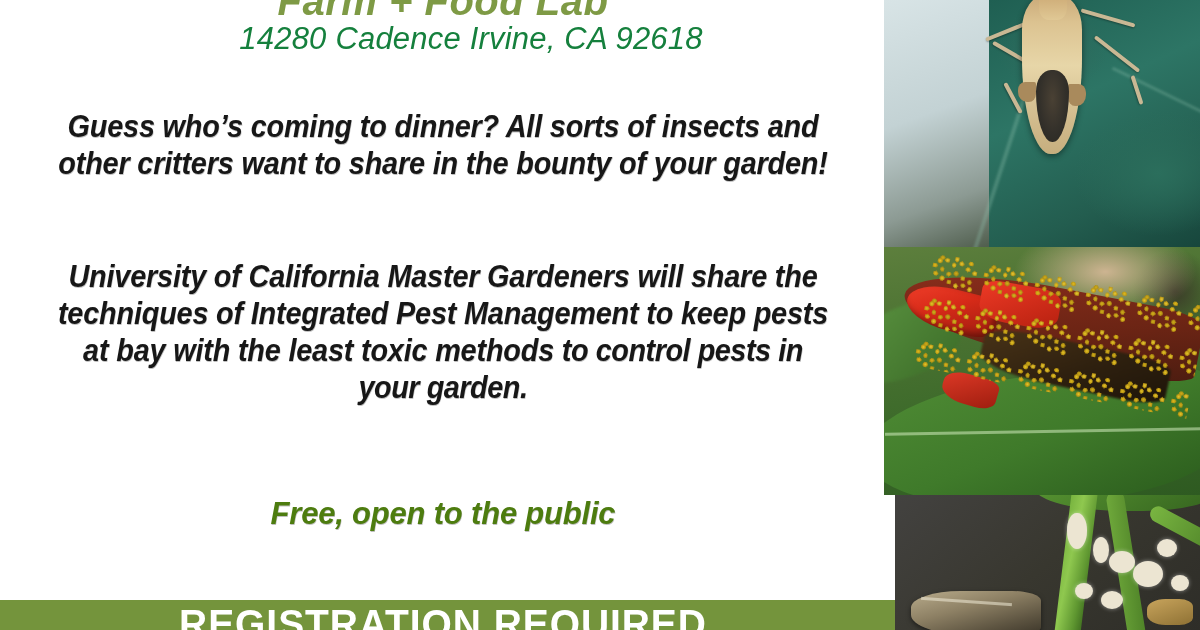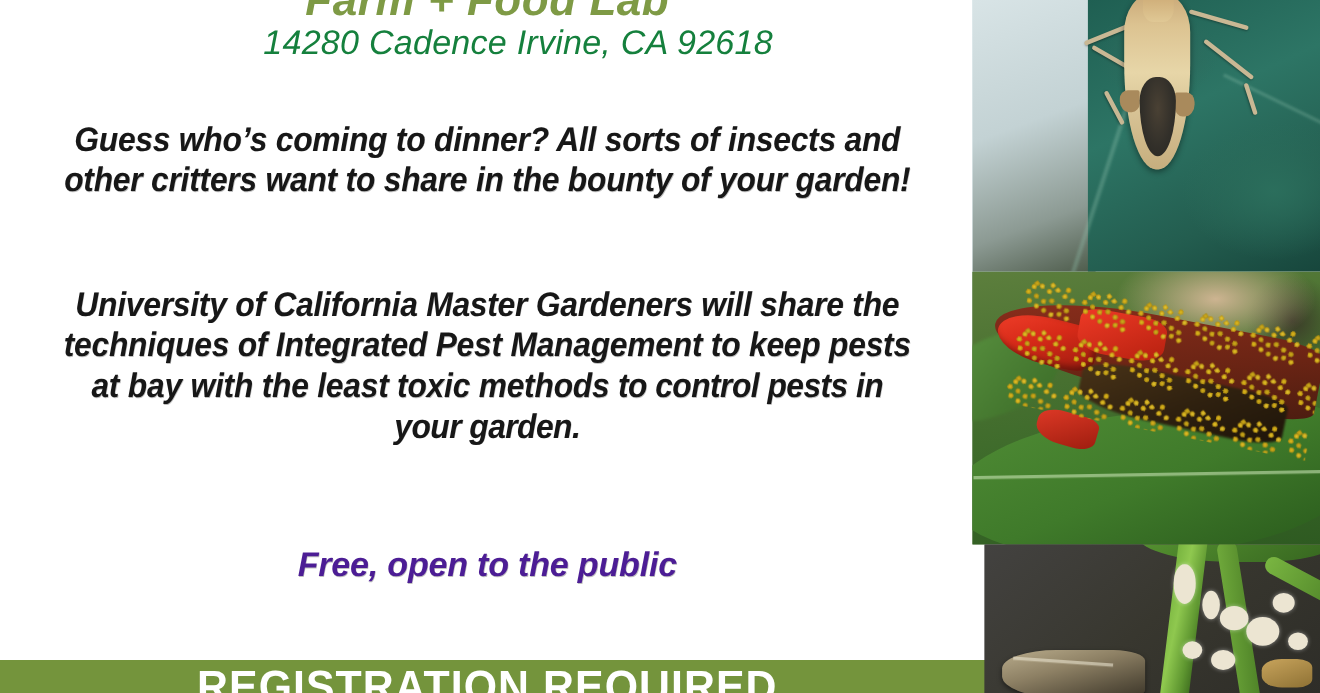--- a/index.html
+++ b/index.html
@@ -54,21 +54,21 @@
 
   .emph {
     font-family:"Liberation Sans","DejaVu Sans",sans-serif;
     font-style:italic; font-weight:bold;
     letter-spacing:-0.5px;
   }
 
   .free-line {
     position:absolute; left:28px; top:495px; width:830px;
     text-align:center;
-    color:#4c1d95;
+    color:#4d7c0f;
     font-family:"Liberation Sans","DejaVu Sans",sans-serif;
     font-style:italic; font-weight:bold;
     font-size:31px; line-height:38px;
     letter-spacing:-0.2px;
     text-shadow:0.5px 0.5px 0 rgba(0,0,0,0.25);
   }
 
   
   .banner {
     position:absolute; left:0; top:600px; width:896px; height:30px;

